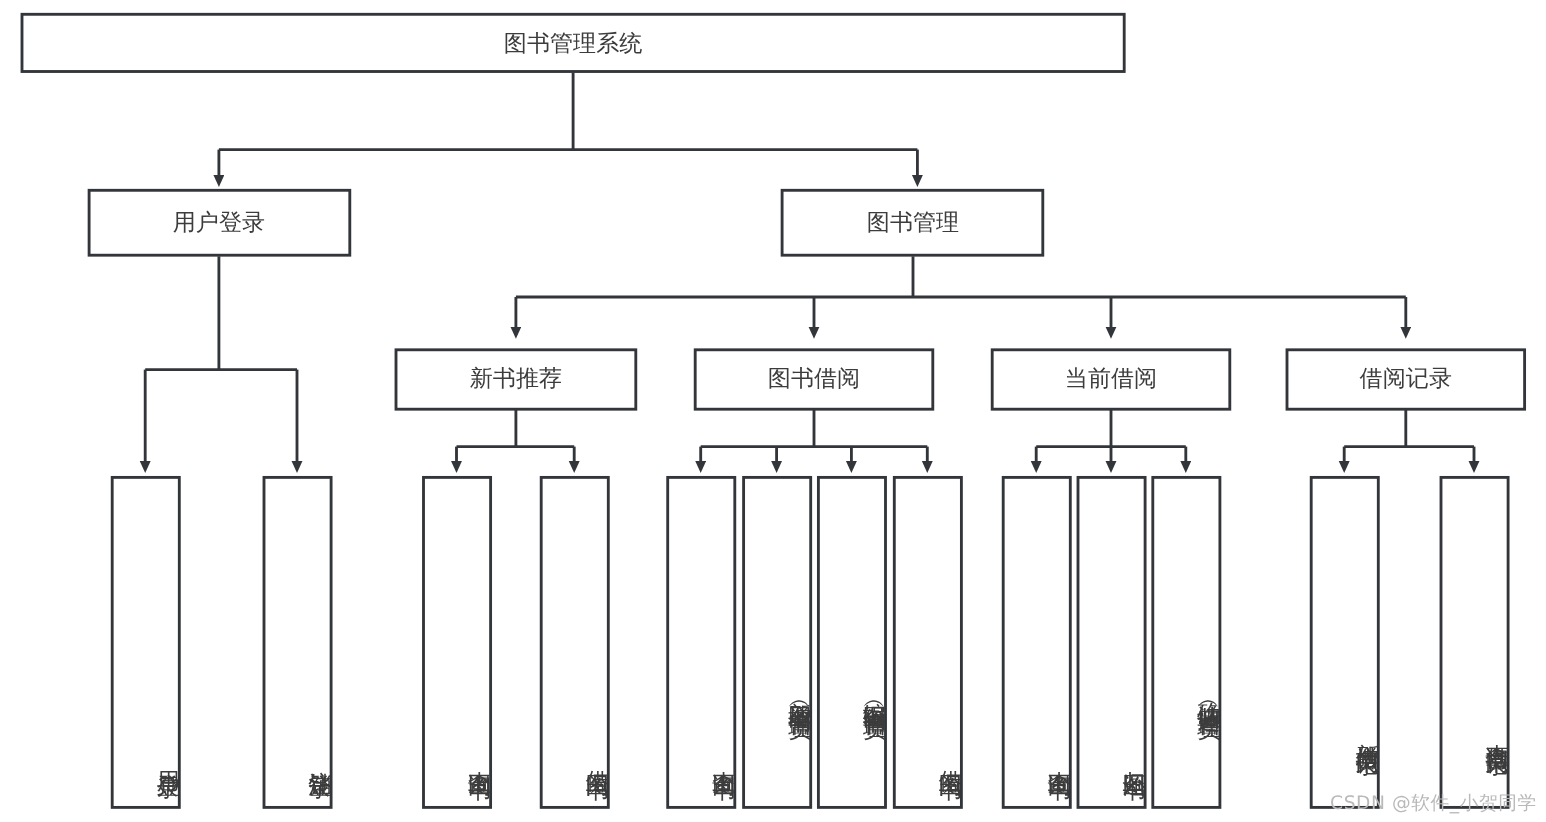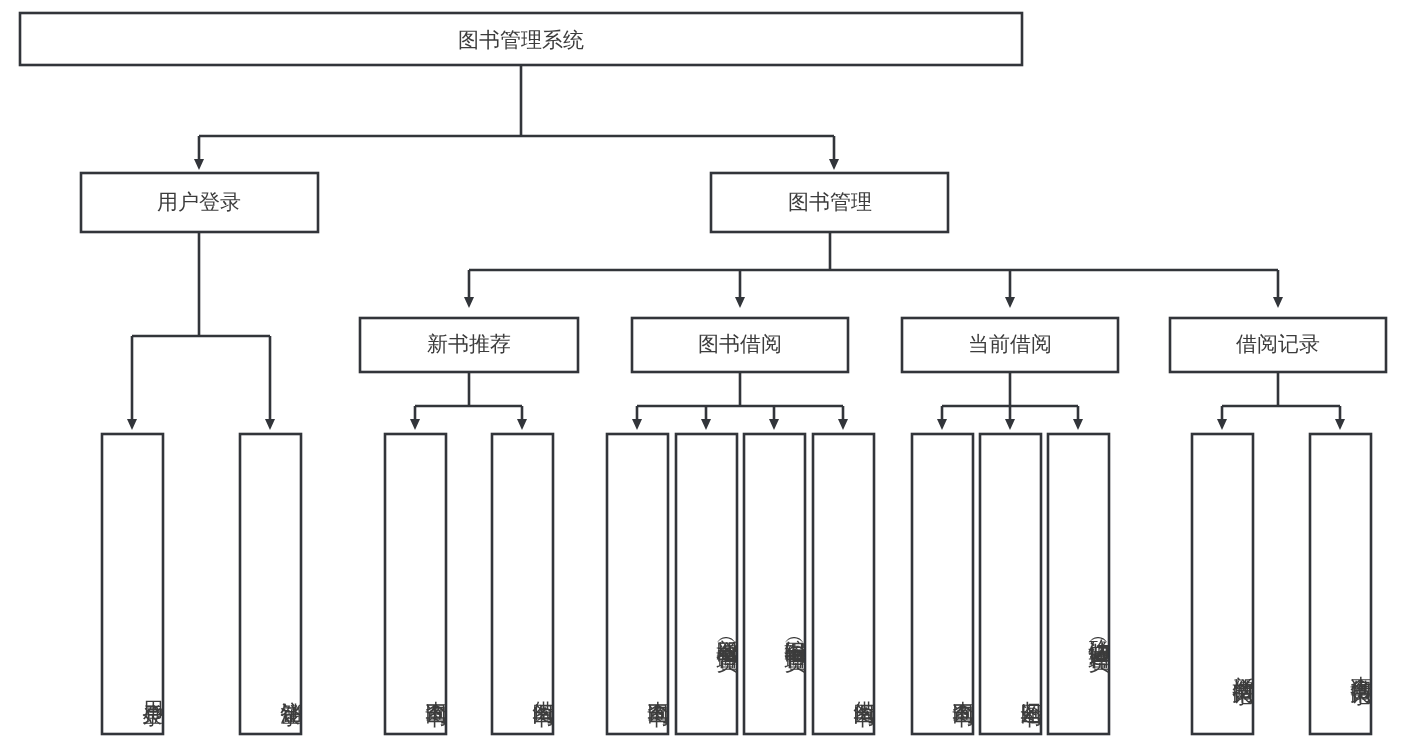--- a/index.html
+++ b/index.html
@@ -221,14 +221,15 @@
   <div class="leaf-label" style="left: 607px; top: 434px; width: 61px; height: 300px; padding-top: 104px;">查询图书</div>
   <div class="leaf-label" style="left: 676px; top: 434px; width: 61px; height: 300px; padding-top: 46.5px;">新增图书（管理员）</div>
   <div class="leaf-label" style="left: 744px; top: 434px; width: 61px; height: 300px; padding-top: 46.5px;">编辑图书（管理员）</div>
   <div class="leaf-label" style="left: 813px; top: 434px; width: 61px; height: 300px; padding-top: 104px;">借阅图书</div>
   <div class="leaf-label" style="left: 912px; top: 434px; width: 61px; height: 300px; padding-top: 104px;">查询图书</div>
   <div class="leaf-label" style="left: 980px; top: 434px; width: 61px; height: 300px; padding-top: 104px;">归还图书</div>
   <div class="leaf-label" style="left: 1048px; top: 434px; width: 61px; height: 300px; padding-top: 46.5px;">确认归还（管理员）</div>
   <div class="leaf-label" style="left: 1192px; top: 434px; width: 61px; height: 300px; padding-top: 81px;">新增借阅记录</div>
   <div class="leaf-label" style="left: 1310px; top: 434px; width: 61px; height: 300px; padding-top: 81px;">查询借阅记录</div>
 
+  <div class="watermark">CSDN @软件_小贺同学</div>
 
 </div>
 
 </body></html>

